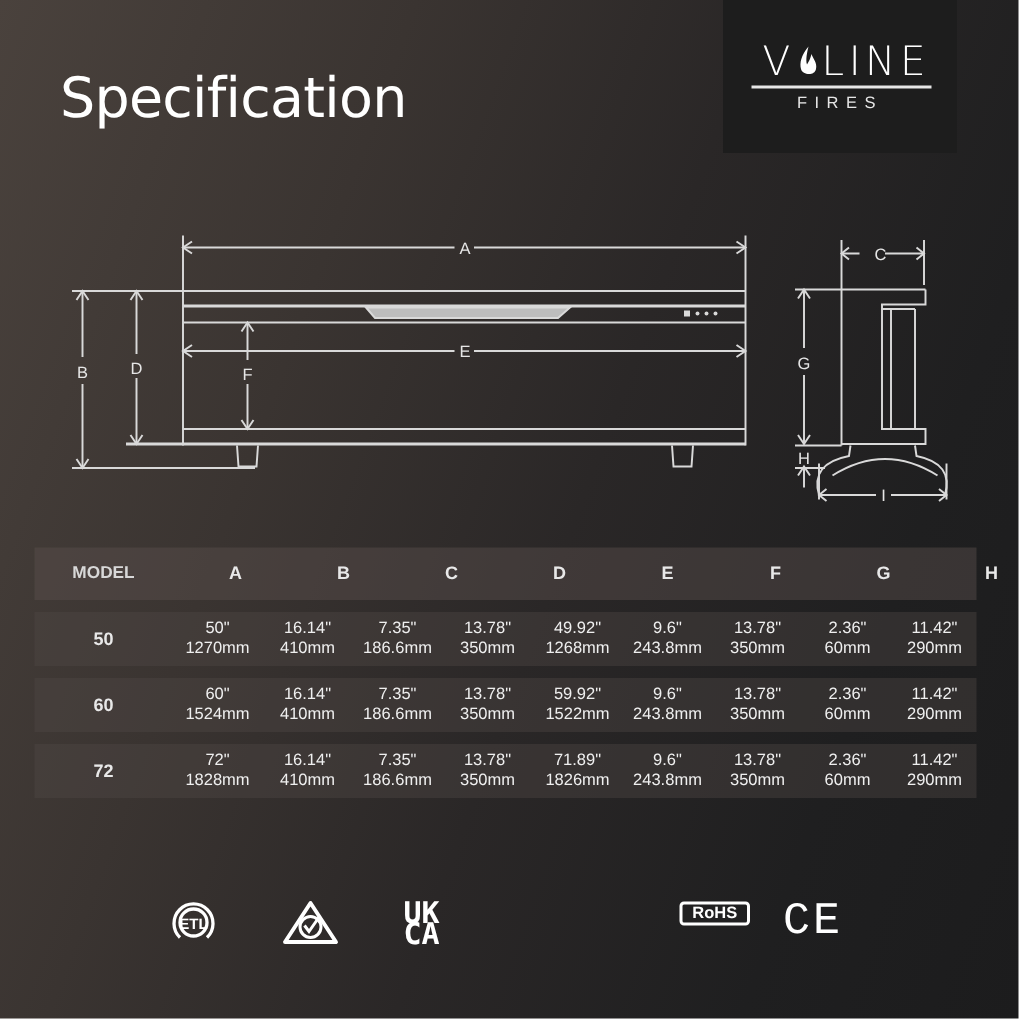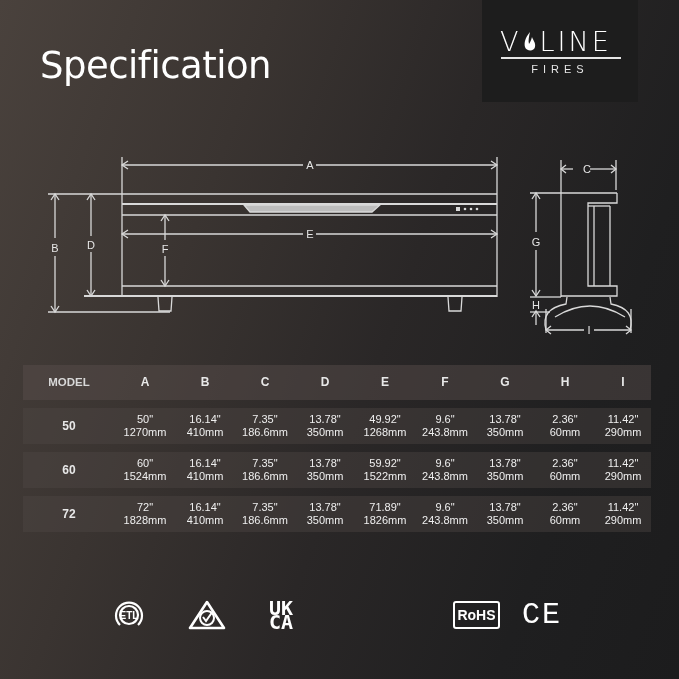--- a/index.html
+++ b/index.html
@@ -16,46 +16,46 @@
     font-size: 37px; font-weight: 400; letter-spacing: -0.5px;
     color: #ffffff;
   }
   .logo-box {
     position: absolute; left: 482px; top: 0; width: 156px; height: 102px;
     background: #1d1d1d;
   }
   .logo-main {
     position: absolute; left: 18px; top: 26px; width: 120px;
     font-family: "DejaVu Sans", sans-serif; font-size: 27px; font-weight: 300;
-    letter-spacing: 3px; color: #fff; text-align: left; white-space: nowrap;
+    letter-spacing: 3px; color: #fff; text-align: right; white-space: nowrap;
   }
   .logo-line { position: absolute; left: 19px; top: 57px; width: 120px; height: 2px; background: #e6e6e6; }
   .logo-sub {
     position: absolute; left: 18px; top: 63px; width: 120px; text-align: center;
     font-size: 11px; letter-spacing: 5px; color: #e6e6e6;
   }
   .diagram { position: absolute; left: 0; top: 150px; }
   .table {
     position: absolute; left: 23px; top: 365px; width: 628px;
   }
   .row {
     display: grid;
     grid-template-columns: 92px 60px 60px 60px 60px 60px 60px 60px 60px 56px;
     align-items: center; margin-bottom: 8px;
   }
-  .row.head { height: 35px; background: rgba(90,80,78,0.45); margin-bottom: 8px; }
+  .row.head { height: 35px; background: rgba(90,80,78,0.45); margin-bottom: 8px; gap: 12px; }
   .row.data { height: 36px; background: rgba(80,72,70,0.40); margin-bottom: 8px; }
   .cell { text-align: center; font-size: 11px; line-height: 13px; color: #efefef; }
   .head .cell { font-weight: 700; font-size: 12px; color: #e8e8e8; }
   .head .cell.model { font-size: 11.5px; color: #d8d8d8; }
   .cell.modelval { font-weight: 700; font-size: 12px; color: #e8e8e8; }
   .certs { position: absolute; left: 0; top: 590px; width: 679px; height: 50px; text-align: center; }
   .cert { position: absolute; top: 0; height: 50px; display: flex; align-items: center; justify-content: center; color: #fff; }
   .bsci { font-family: "Liberation Serif", serif; font-weight: 700; font-size: 36px; letter-spacing: 0; }
-  .rohs { border: 2px solid #fff; border-radius: 3px; padding: 4px 21px; font-weight: 700; font-size: 14px; height: 28px; line-height: 16px; top: 11px;}
+  .rohs { border: 2px solid #fff; border-radius: 3px; padding: 4px 21px; font-weight: 700; font-size: 11px; height: 16px; line-height: 16px; top: 11px;}
   .ce { font-family: Liberation Mono, monospace; font-size: 30px; letter-spacing: 2px; }
   .ukca { font-family: "DejaVu Sans Mono", monospace; font-weight: 700; font-size: 20px; line-height: 14px; flex-direction: column; }
 </style>
 </head>
 <body>
 
 <div class="title">Specification</div>
 
 <div class="logo-box">
   <div class="logo-main">

